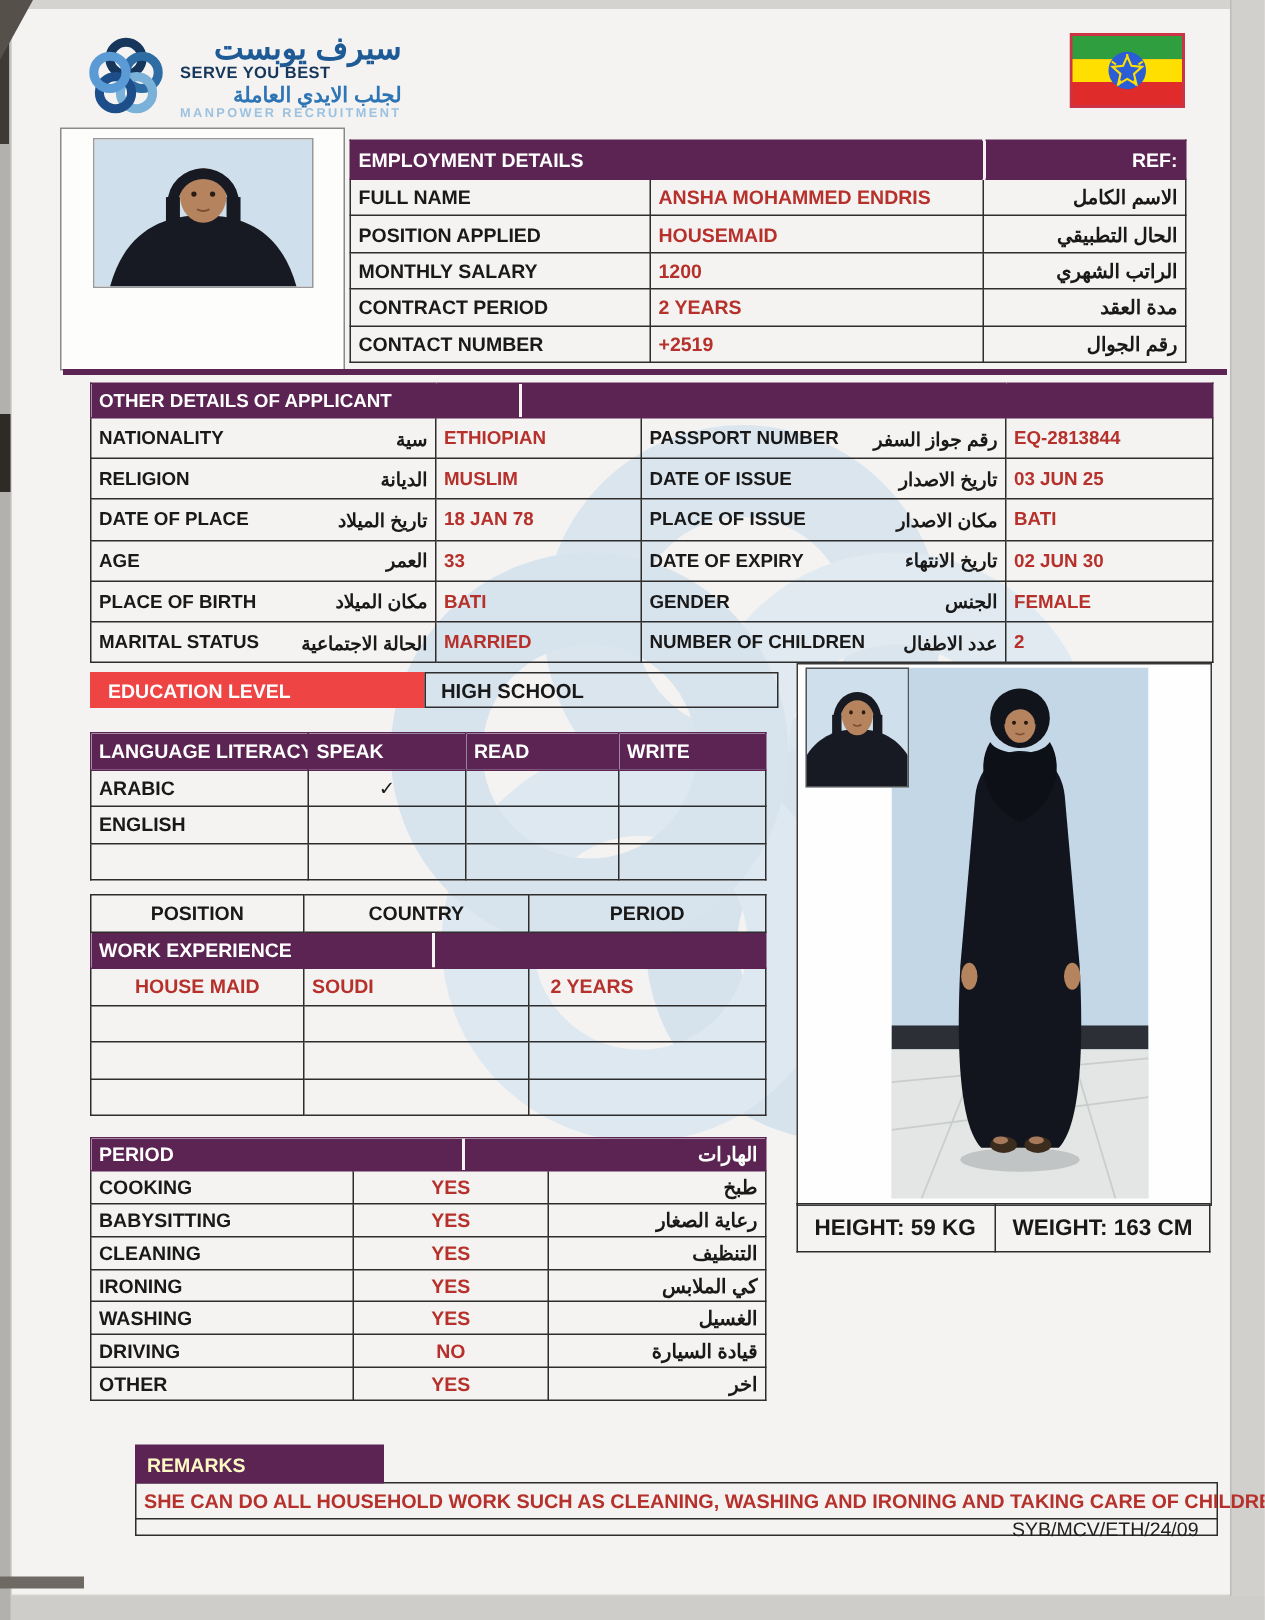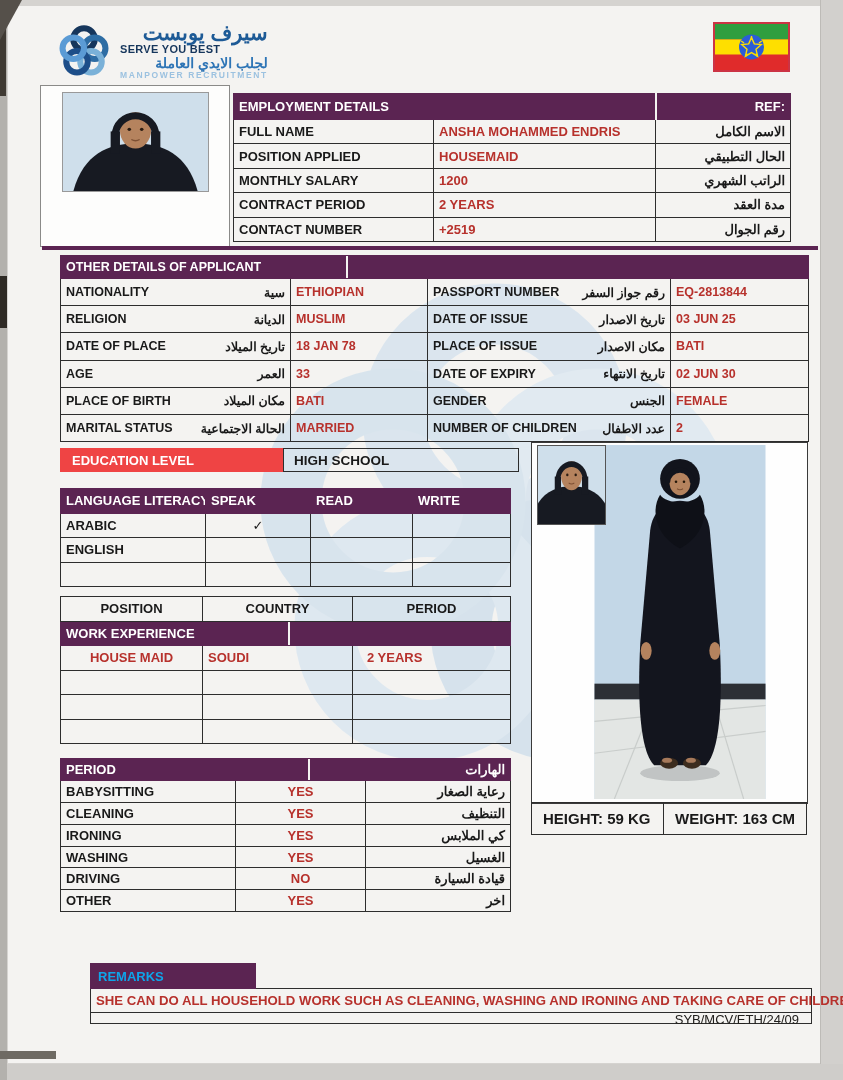--- a/index.html
+++ b/index.html
@@ -64,21 +64,21 @@
   
   .work{left:60px;top:596px;width:450px;}
   .work td{height:23.5px;}
   
   .skl{left:60px;top:758px;width:450px;}
   .skl td{height:20.9px;}
   
   .phys{left:531px;top:802px;width:275px;}
   .phys td{height:31px;font-size:15px;font-weight:700;padding-left:11px;}
   
-  .rem-h{position:absolute;left:90px;top:963px;width:166px;height:26px;background:#5b2452;color:#0ea5e9;font-weight:700;font-size:13px;display:flex;align-items:center;padding-left:8px;box-sizing:border-box;z-index:4;}
+  .rem-h{position:absolute;left:90px;top:963px;width:166px;height:26px;background:#5b2452;color:#fef9c3;font-weight:700;font-size:13px;display:flex;align-items:center;padding-left:8px;box-sizing:border-box;z-index:4;}
   .rem-box{position:absolute;left:90px;top:988px;width:722px;height:25px;border:1px solid #2d2d2d;box-sizing:border-box;display:flex;align-items:center;padding-left:5px;z-index:3;background:transparent;}
   .rem-box span{font-size:13.2px;font-weight:700;color:#b7312c;white-space:nowrap;}
   .rem-empty{position:absolute;left:90px;top:1012px;width:722px;height:12px;border:1px solid #2d2d2d;border-top:none;box-sizing:border-box;z-index:3;}
   .doc-code{position:absolute;right:44px;top:1012px;font-size:13px;color:#22201e;z-index:4;font-weight:400;}
 </style>
 </head>
 <body>
 
 <div id="canvas">
 
@@ -391,20 +391,25 @@
       </colgroup>
     <tbody>
         <tr>
       <td class="hdrcell" colspan="3">
         <span class="pair">
               <span>PERIOD</span>
               <span class="arb">الهارات</span>
             </span>
         <i class="notch" style="left:247px"></i>
       </td>
+    </tr>
+    <tr>
+      <td class="lbl">COOKING</td>
+      <td class="red ctr">YES</td>
+      <td class="arb rt">طبخ</td>
     </tr>
     <tr>
       <td class="lbl">BABYSITTING</td>
       <td class="red ctr">YES</td>
       <td class="arb rt">رعاية الصغار</td>
     </tr>
     <tr>
       <td class="lbl">CLEANING</td>
       <td class="red ctr">YES</td>
       <td class="arb rt">التنظيف</td>

